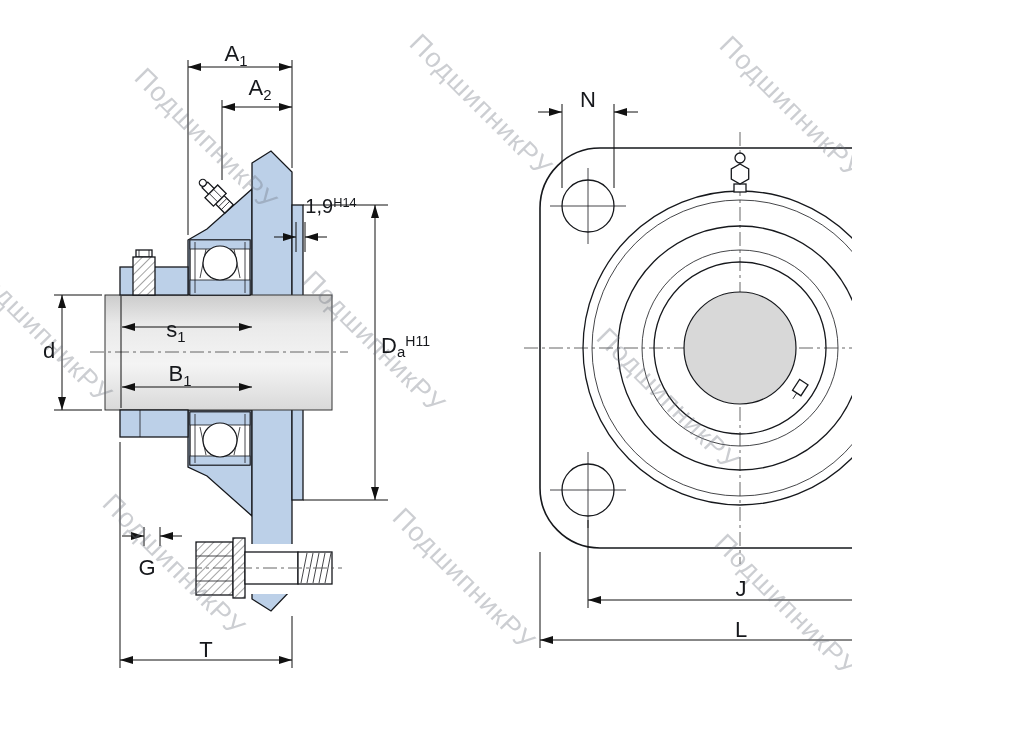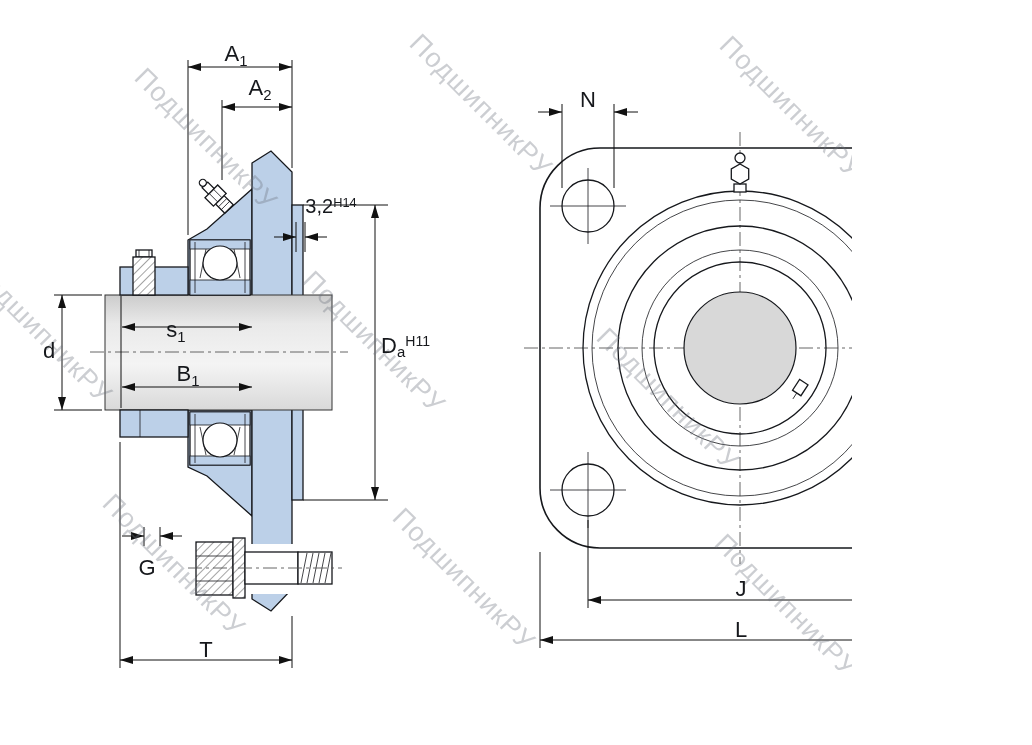--- a/index.html
+++ b/index.html
@@ -241,24 +241,24 @@
       <line class="s-dim" x1="940" y1="552" x2="940" y2="648"></line>
       <line class="s-dim" x1="740" y1="640" x2="540" y2="640" marker-end="url(#ah)"></line>
       <line class="s-dim" x1="740" y1="640" x2="940" y2="640" marker-end="url(#ah)"></line>
     </g>
   </g>
 </svg>
 
 <div class="labels">
   <div class="dim-label" style="left:236px;top:56px"><span>A</span><sub>1</sub></div>
   <div class="dim-label" style="left:260px;top:90px"><span>A</span><sub>2</sub></div>
-  <div class="dim-label" style="left:331px;top:206px;font-size:20px"><span>3,2</span><sup>H14</sup></div>
+  <div class="dim-label" style="left:331px;top:206px;font-size:20px"><span>1,9</span><sup>H14</sup></div>
   <div class="dim-label" style="left:49px;top:351px"><span>d</span></div>
   <div class="dim-label" style="left:176px;top:332px"><span>s</span><sub>1</sub></div>
-  <div class="dim-label" style="left:188px;top:376px"><span>B</span><sub>1</sub></div>
+  <div class="dim-label" style="left:180px;top:376px"><span>B</span><sub>1</sub></div>
   <div class="dim-label align-left" style="left:381px;top:347px"><span>D</span><sub>a</sub><sup>H11</sup></div>
   <div class="dim-label" style="left:147px;top:568px"><span>G</span></div>
   <div class="dim-label" style="left:206px;top:650px"><span>T</span></div>
   <div class="dim-label" style="left:588px;top:100px"><span>N</span></div>
   <div class="dim-label" style="left:741px;top:589px"><span>J</span></div>
   <div class="dim-label" style="left:741px;top:630px"><span>L</span></div>
 </div>
 
 <div class="watermarks">
   <div class="wm" style="left:150px;top:62px">ПодшипникРУ</div>

